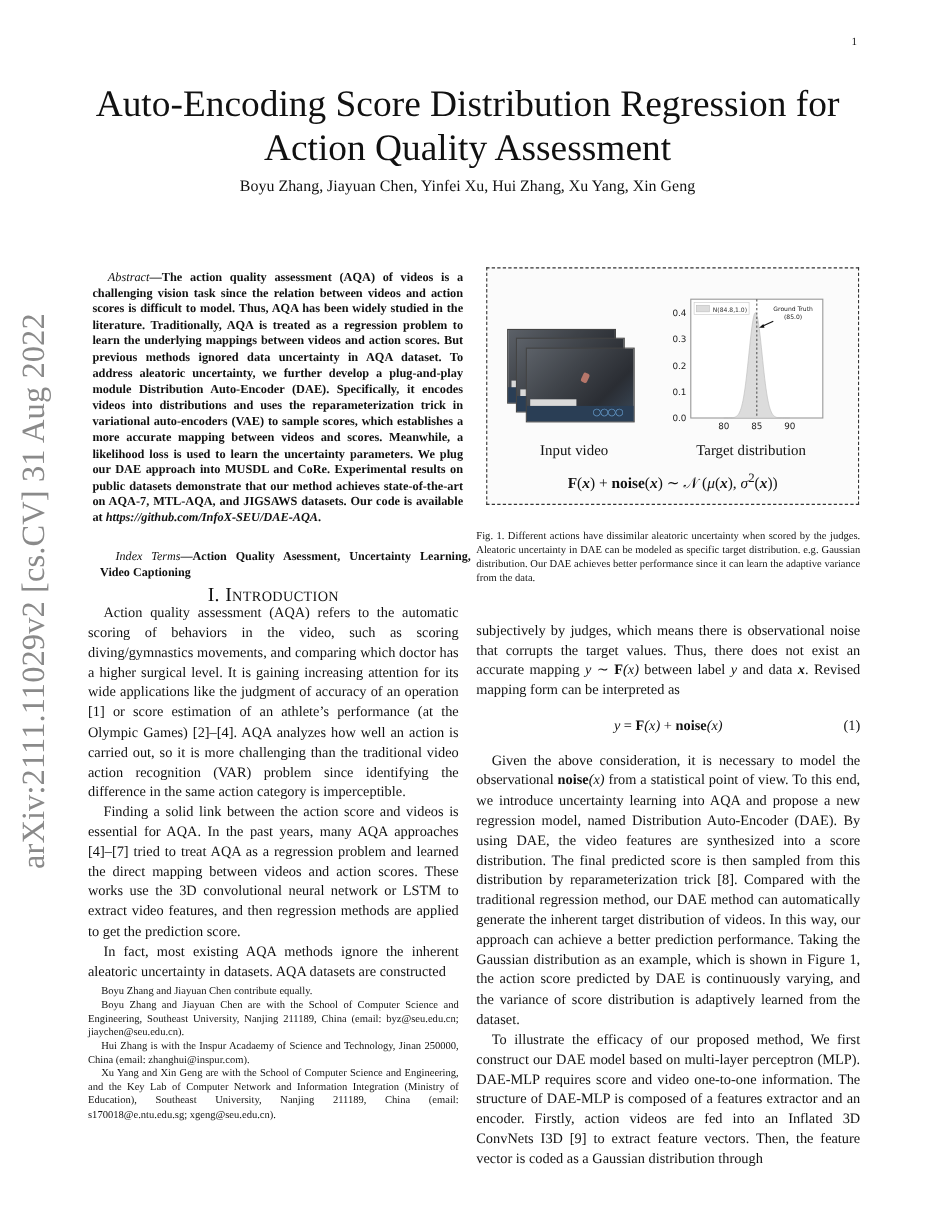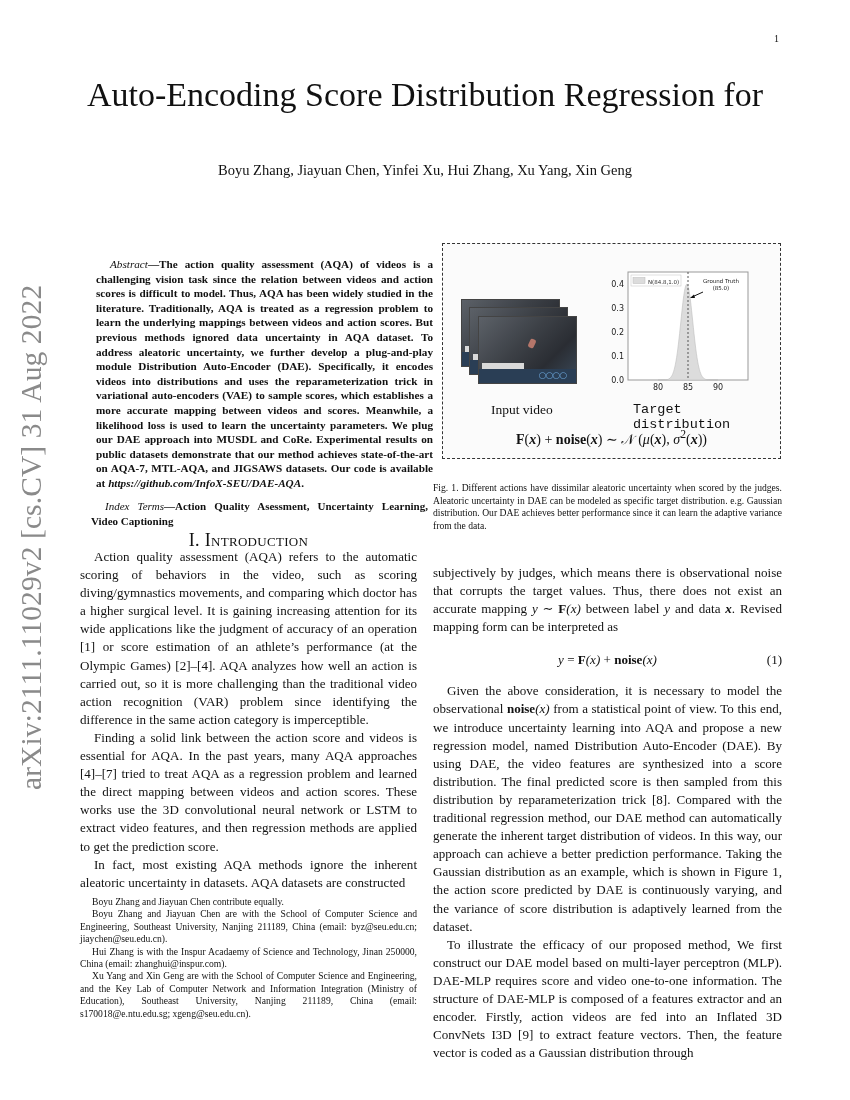--- a/index.html
+++ b/index.html
@@ -10,21 +10,21 @@
 
   .arxiv-stamp { position: absolute; left: 15px; top: 790px; width: 0; height: 0; }
   .arxiv-stamp span { position: absolute; left: 0; top: 0; transform-origin: 0 0; transform: rotate(-90deg);
          white-space: nowrap; font-size: 29.5px; color: #8a8a8a; letter-spacing: 0.1px; }
 
   .title { position: absolute; top: 75px; left: 60px; width: 730px; text-align: center;
            font-size: 34px; line-height: 40px; font-weight: normal; margin: 0; }
   .authors { position: absolute; top: 162px; left: 60px; width: 730px; text-align: center; font-size: 14.5px; }
 
   .abstract { position: absolute; top: 241px; left: 80px; width: 337px; font-size: 11.2px; line-height: 14.6px;
-              font-weight: bold; text-align: justify; text-indent: 14px; margin: 16px; }
+              font-weight: bold; text-align: justify; text-indent: 14px; margin: 4px; }
   .abstract .lead { font-style: italic; font-weight: normal; }
   .abstract .url { font-style: italic; }
 
   .index-terms { position: absolute; top: 488px; left: 80px; width: 337px; font-size: 11px; line-height: 14.6px;
                  font-weight: bold; text-align: justify; text-indent: 14px; margin: 11px; }
   .index-terms .lead { font-style: italic; font-weight: normal; }
 
   .section-heading { position: absolute; top: 530px; left: 80px; width: 337px; text-align: center;
                      font-size: 18px; font-variant: small-caps; letter-spacing: 0.3px; }
 
@@ -42,21 +42,21 @@
            background: linear-gradient(135deg, #5c6168 0%, #3e4248 40%, #2a2d33 70%, #3b4a5a 100%); }
   .frame.f1 { left: 0; top: 0; }
   .frame.f2 { left: 8px; top: 8px; }
   .frame.f3 { left: 17px; top: 17px; }
   .frame .pool { position: absolute; left: 0; right: 0; bottom: 0; height: 14px; background: #2a3e55; }
   .frame .board { position: absolute; left: 3px; bottom: 14px; width: 42px; height: 6px; background: #d9d9d9; }
   .frame .rings { position: absolute; right: 10px; bottom: 3px; font-size: 9px; color: #6aa3d6; letter-spacing: -1px; font-family: "DejaVu Sans", sans-serif; }
   .frame .diver { position: absolute; left: 50px; top: 22px; width: 6px; height: 9px; background: #b5766a; border-radius: 2px; transform: rotate(25deg); }
 
   .label-input { position: absolute; left: 48px; top: 158px; font-size: 13.5px; }
-  .label-target { position: absolute; left: 190px; top: 158px; font-size: 13.5px; font-family: Liberation Mono, monospace; }
+  .label-target { position: absolute; left: 190px; top: 158px; font-size: 13.5px; }
 
   .chart-wrap { position: absolute; left: 150px; top: 22px; width: 180px; height: 130px; }
   .chart-wrap svg { font-family: "DejaVu Sans", sans-serif; }
 
   .fig-formula { position: absolute; left: 0; width: 100%; top: 184px; text-align: center; font-size: 14px; }
   .fig-formula .b { font-weight: bold; }
   .fig-formula .i { font-style: italic; }
 
   .caption { position: absolute; top: 482px; left: 433px; width: 349px; font-size: 9.6px; line-height: 12.5px; text-align: justify; margin: 0; }
 
@@ -73,20 +73,21 @@
 <body>
 
 <div class="page-number">1</div>
 
 <div class="arxiv-stamp">
   <span>arXiv:2111.11029v2  [cs.CV]  31 Aug 2022</span>
 </div>
 
 <h1 class="title">
   <span>Auto-Encoding Score Distribution Regression for</span><br>
+  <span>Action Quality Assessment</span>
 </h1>
 <div class="authors">Boyu Zhang, Jiayuan Chen, Yinfei Xu, Hui Zhang, Xu Yang, Xin Geng</div>
 
 <p class="abstract"><span class="lead">Abstract</span><span>—The action quality assessment (AQA) of videos is a challenging vision task since the relation between videos and action scores is difficult to model. Thus, AQA has been widely studied in the literature. Traditionally, AQA is treated as a regression problem to learn the underlying mappings between videos and action scores. But previous methods ignored data uncertainty in AQA dataset. To address aleatoric uncertainty, we further develop a plug-and-play module Distribution Auto-Encoder (DAE). Specifically, it encodes videos into distributions and uses the reparameterization trick in variational auto-encoders (VAE) to sample scores, which establishes a more accurate mapping between videos and scores. Meanwhile, a likelihood loss is used to learn the uncertainty parameters. We plug our DAE approach into MUSDL and CoRe. Experimental results on public datasets demonstrate that our method achieves state-of-the-art on AQA-7, MTL-AQA, and JIGSAWS datasets. Our code is available at </span><span class="url">https://github.com/InfoX-SEU/DAE-AQA</span><span>.</span></p>
 
 <p class="index-terms"><span class="lead">Index Terms</span><span>—Action Quality Asessment, Uncertainty Learning, Video Captioning</span></p>
 
 <div class="section-heading">I. Introduction</div>
 
 <div class="intro">

